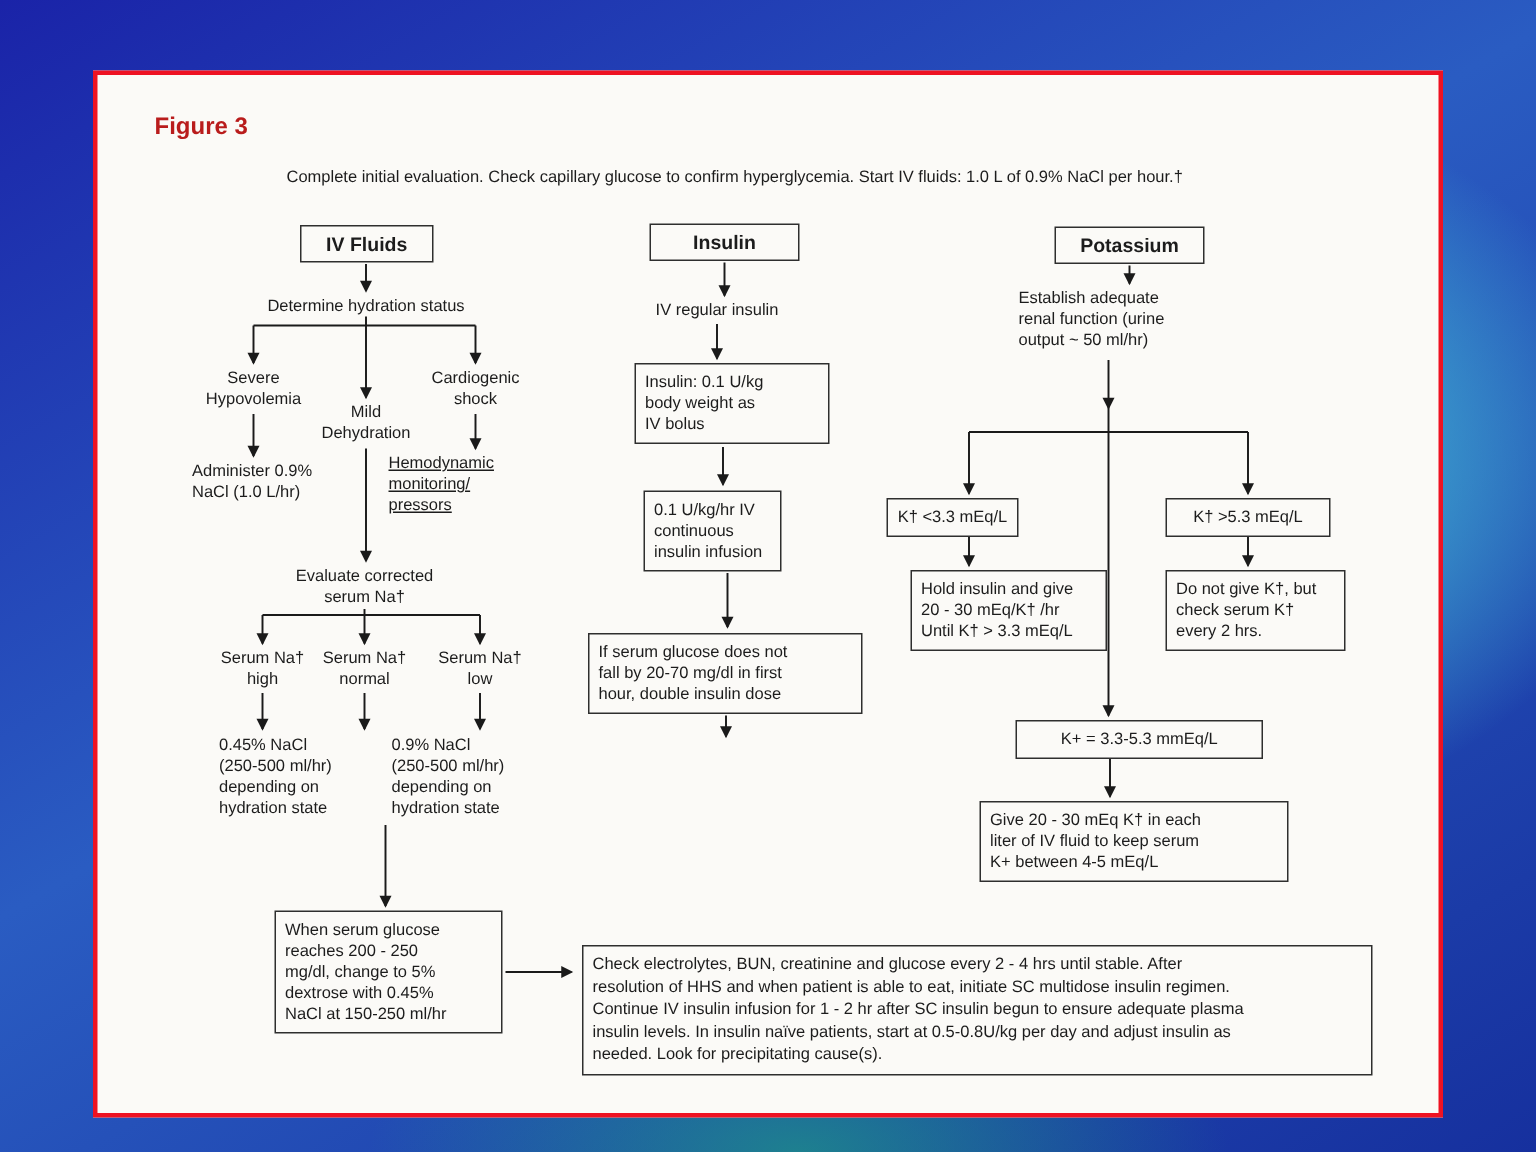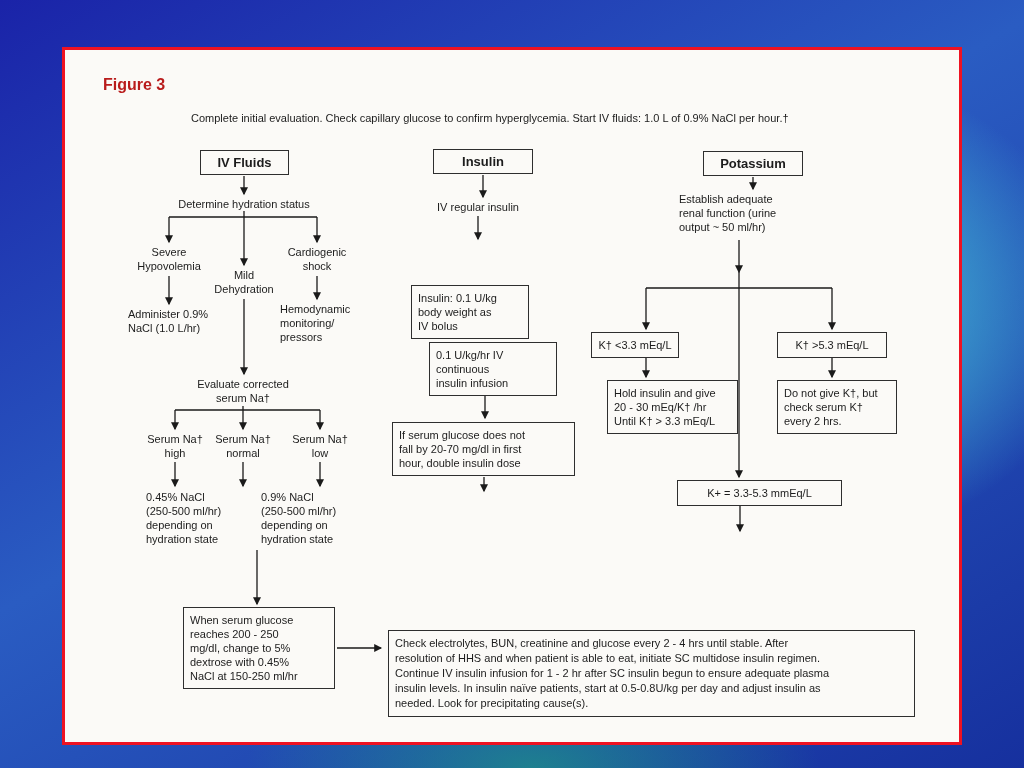--- a/index.html
+++ b/index.html
@@ -25,32 +25,32 @@
   .hdr { border:1px solid #2e2e2e; font-weight:bold; font-size:13px; line-height:15px; text-align:center; padding:4px 0; background:#fbfaf7; }
   .connectors { position:absolute; left:0; top:0; width:894px; height:692px; pointer-events:none; }
 
   .n-topinstr  { left:126px; top:61px;  width:748px; }
   .n-hdriv     { left:135px; top:100px; width:89px;  }
   .n-determine { left:95px;  top:147px; width:168px; }
   .n-severe    { left:66px;  top:195px; width:76px;  }
   .n-mild      { left:141px; top:218px; width:76px;  }
   .n-cardio    { left:214px; top:195px; width:76px;  }
   .n-administer{ left:63px;  top:257px; width:96px;  }
-  .n-hemo      { left:215px; top:252px; width:92px;  }
+  .n-hemo      { left:194px; top:252px; width:92px;text-decoration:underline;  }
   .n-evaluate  { left:122px; top:327px; width:112px; }
   .n-nahigh    { left:81px;  top:382px; width:58px;  }
   .n-nanormal  { left:147px; top:382px; width:62px;  }
   .n-nalow     { left:224px; top:382px; width:62px;  }
   .n-nacl045   { left:81px;  top:440px; width:112px; }
   .n-nacl09    { left:196px; top:440px; width:112px; }
   .n-glucose200{ left:118px; top:557px; width:152px; }
   .n-hdrins    { left:368px; top:99px;  width:100px; }
   .n-ivreg     { left:353px; top:150px; width:120px; }
-  .n-bolus     { left:346px; top:192px; width:118px;margin-top:43px; }
-  .n-infusion  { left:364px; top:292px; width:128px; }
+  .n-bolus     { left:358px; top:192px; width:130px; }
+  .n-infusion  { left:364px; top:277px; width:92px; }
   .n-double    { left:327px; top:372px; width:183px; }
   .n-reduce    { left:316px; top:444px; width:196px; }
   .n-hdrk      { left:638px; top:101px; width:100px; }
   .n-renal     { left:614px; top:142px; width:132px; }
   .n-klow      { left:526px; top:282px; width:88px; }
   .n-khigh     { left:712px; top:282px; width:110px; }
   .n-hold      { left:542px; top:330px; width:131px; }
   .n-nok       { left:712px; top:330px; width:120px; }
   .n-knormal   { left:612px; top:430px; width:165px; }
   .n-give      { left:588px; top:484px; width:206px; }
@@ -162,20 +162,23 @@
 output ~ 50 ml/hr)</div>
   <div class="node box ctr n-klow">K† &lt;3.3 mEq/L</div>
   <div class="node box ctr n-khigh">K† &gt;5.3 mEq/L</div>
   <div class="node box n-hold">Hold insulin and give
 20 - 30 mEq/K† /hr
 Until K† &gt; 3.3 mEq/L</div>
   <div class="node box n-nok">Do not give K†, but
 check serum K†
 every 2 hrs.</div>
   <div class="node box ctr n-knormal">K+ = 3.3-5.3 mmEq/L</div>
+  <div class="node box n-give">Give 20 - 30 mEq K† in each
+liter of IV fluid to keep serum
+K+ between 4-5 mEq/L</div>
 
   <div class="node box n-footer">Check electrolytes, BUN, creatinine and glucose every 2 - 4 hrs until stable.  After
 resolution of HHS and when patient is able to eat, initiate SC multidose insulin regimen.
 Continue IV insulin infusion for 1 - 2 hr after SC insulin begun to ensure adequate plasma
 insulin levels.  In insulin naïve patients, start at 0.5-0.8U/kg per day and adjust insulin as
 needed.  Look for precipitating cause(s).</div>
 
 </div>
 
 </body></html>

